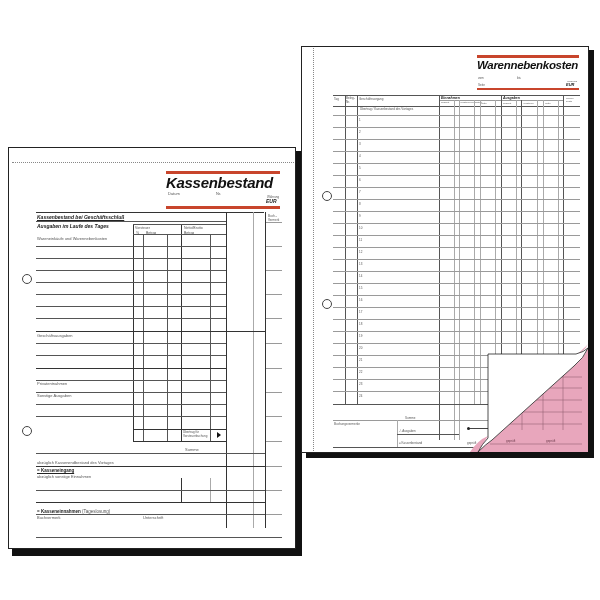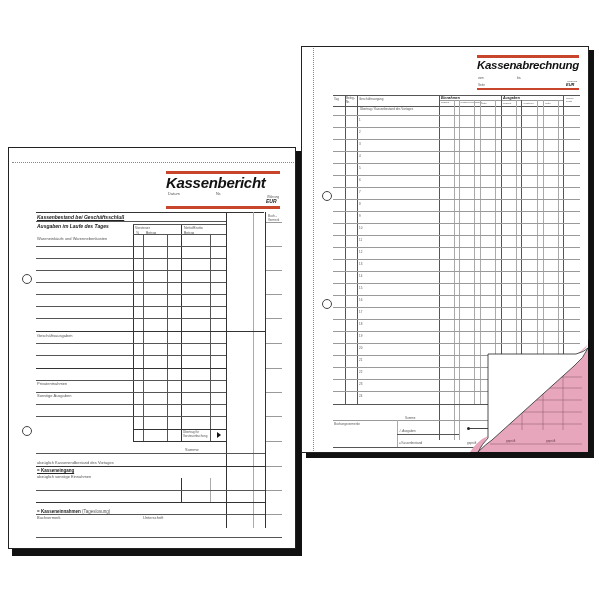--- a/index.html
+++ b/index.html
@@ -22,21 +22,21 @@
 <body>
 
 <div>
 
   <div class="sheet" style="left:12px;top:151px;width:290px;height:405px;background:#111;"></div>
   <div class="sheet" style="left:8px;top:147px;width:288px;height:402px;border:1px solid #222;"></div>
 
   <div class="dotted" style="left:12px;top:162px;width:282px;"></div>
 
   <div class="redbar" style="left:166px;top:171px;width:114px;"></div>
-  <div class="abs bold-i" style="left:166px;top:175px;font-size:15px;line-height:16px;color:#111;letter-spacing:-0.3px;">Kassenbericht</div>
+  <div class="abs bold-i" style="left:166px;top:175px;font-size:15px;line-height:16px;color:#111;letter-spacing:-0.3px;">Kassenbestand</div>
   <div class="tiny" style="left:168px;top:191px;">Datum</div>
   <div class="tiny" style="left:216px;top:191px;">Nr.</div>
   <div class="tiny" style="left:267px;top:195px;font-size:3px;">Währung</div>
   <div class="abs bold-i" style="left:266px;top:198px;font-size:5px;">EUR</div>
   <div class="redbar" style="left:166px;top:206px;width:114px;"></div>
 
   <div class="hline thick" style="left:36px;top:212px;width:228px;"></div>
   <div class="abs bold-i" style="left:37px;top:214px;font-size:5px;line-height:6px;text-decoration:underline;">Kassenbestand bei Geschäftsschluß</div>
   <div class="hline" style="left:36px;top:221px;width:190px;"></div>
   <div class="abs" style="left:37px;top:223px;font-size:5px;line-height:6px;font-weight:bold;font-style:italic;">Ausgaben im Laufe des Tages</div>
@@ -123,21 +123,21 @@
   <div class="punch" style="left:22px;top:426px;"></div>
 </div>
 
 <div>
   <div class="sheet" style="left:306px;top:50px;width:288px;height:408px;background:#111;"></div>
   <div class="sheet" style="left:301px;top:46px;width:288px;height:407px;border:1px solid #222;"></div>
 
   <div class="abs" style="left:313px;top:48px;width:0;height:403px;border-left:1px dotted #888;"></div>
 
   <div class="redbar" style="left:477px;top:55px;width:102px;"></div>
-  <div class="abs bold-i" style="left:477px;top:59px;font-size:11.5px;line-height:13px;color:#111;letter-spacing:-0.3px;">Kassenabrechnung</div>
+  <div class="abs bold-i" style="left:477px;top:59px;font-size:11.5px;line-height:13px;color:#111;letter-spacing:-0.3px;">Warennebenkosten</div>
   <div class="tiny" style="left:478px;top:76px;font-size:3px;">vom</div>
   <div class="tiny" style="left:517px;top:76px;font-size:3px;">bis</div>
   <div class="tiny" style="left:478px;top:83px;font-size:3px;">Seite</div>
   <div class="tiny" style="left:567px;top:79px;font-size:2.5px;">Währung</div>
   <div class="abs bold-i" style="left:566px;top:82px;font-size:4px;">EUR</div>
   <div class="redbar" style="left:477px;top:88px;width:102px;height:2px;"></div>
 
   <div class="hline" style="left:333px;top:95px;width:247px;"></div>
   <div class="tiny" style="left:334px;top:97px;font-size:3px;">Tag</div>
   <div class="tiny" style="left:346px;top:97px;font-size:3px;white-space:normal;width:8px;line-height:3.5px;">Beleg-Nr.</div>

